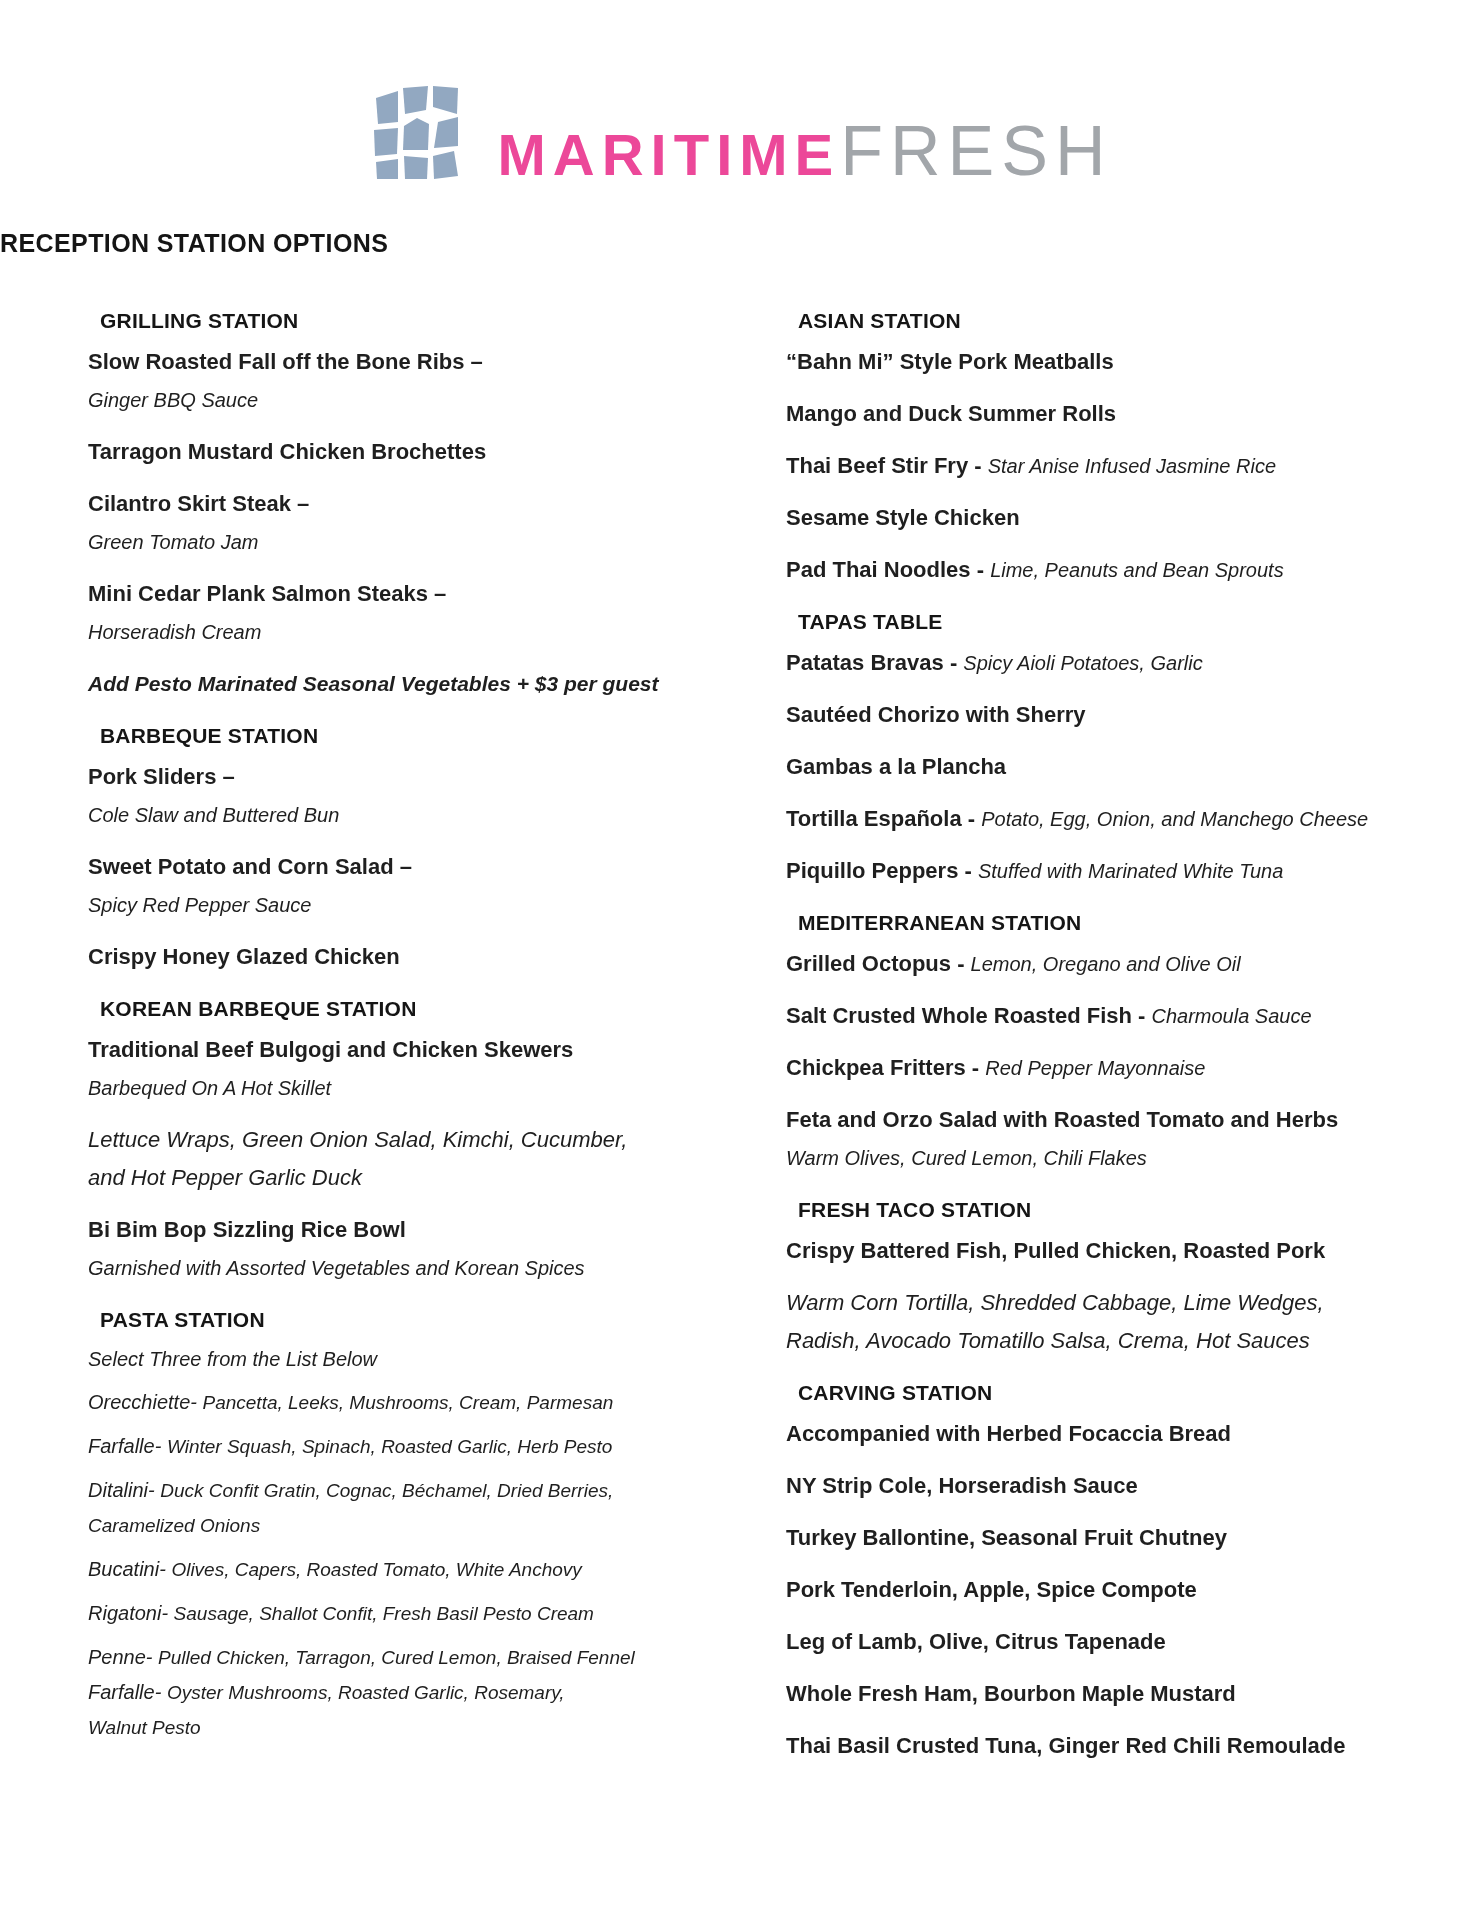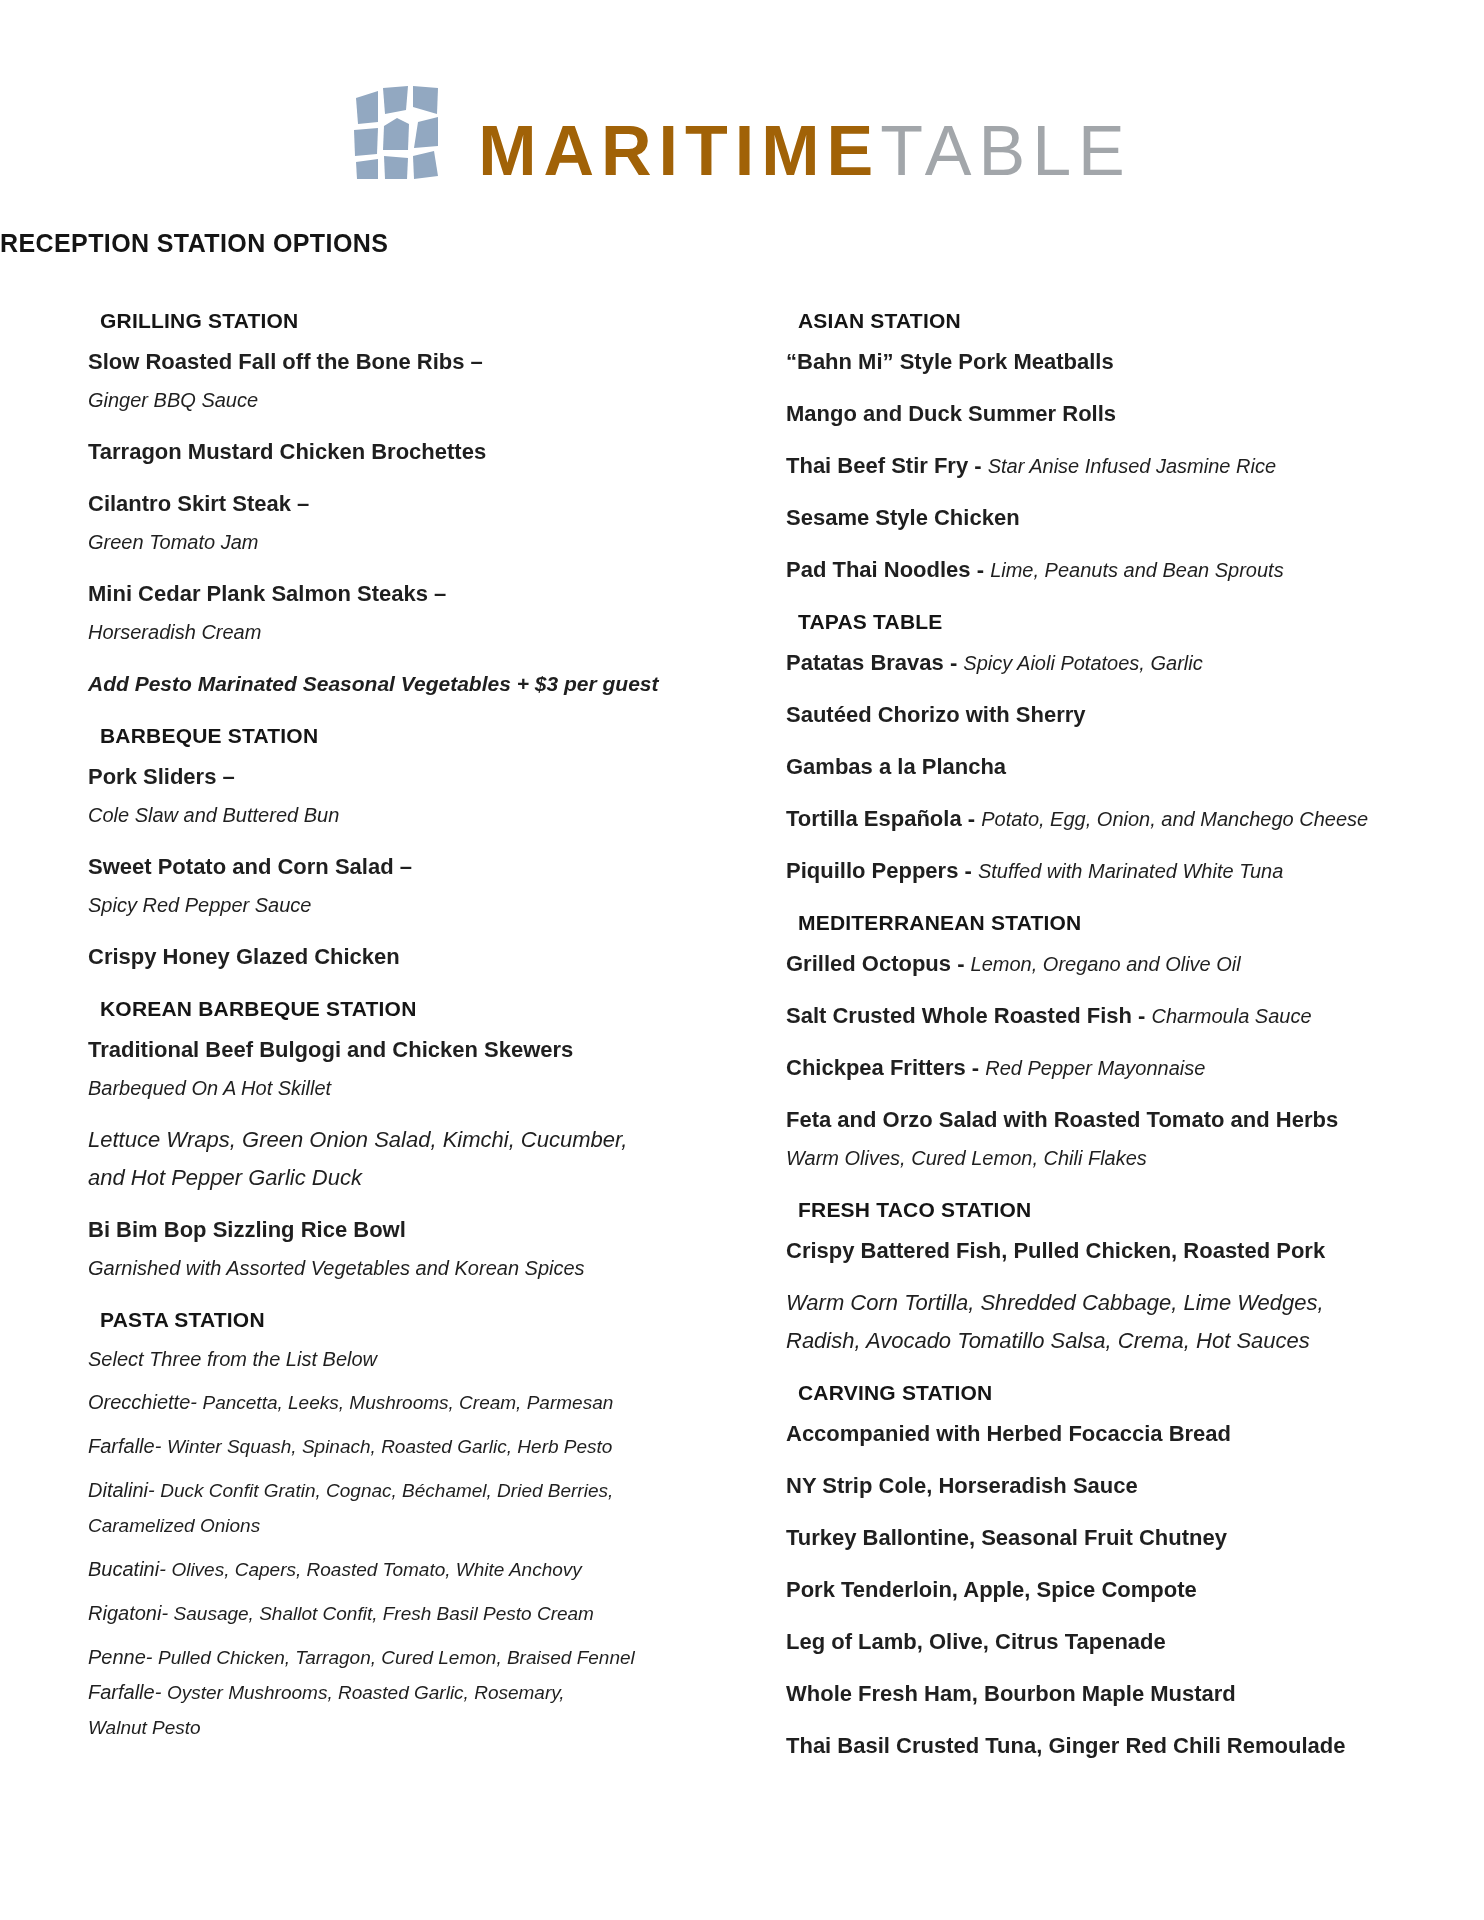--- a/index.html
+++ b/index.html
@@ -13,21 +13,21 @@
   }
   
   .logo-row{
     display:flex;justify-content:center;align-items:flex-end;
     padding-top:84px;gap:38px;
   }
   .logo-icon{width:88px;height:95px;flex:0 0 auto;}
   .tile{fill:#92a8c1;}
   .logo-text{white-space:nowrap;line-height:.78;}
   .brand-primary{
-    font-size:70px;font-weight:700;letter-spacing:7px;color:#a16207;
+    font-size:58px;font-weight:700;letter-spacing:7px;color:#ec4899;
   }
   .brand-secondary{
     font-size:70px;font-weight:400;letter-spacing:7px;color:#a2a6aa;
   }
   
   .page-title{
     margin-top:50px;
     text-align:left;
     font-size:25px;font-weight:700;letter-spacing:.4px;color:#151515;
   }
@@ -63,21 +63,21 @@
       <polygon class="tile" points="4,14 26,7 26,38 6,40"></polygon>
       <polygon class="tile" points="31,4 56,2 54,26 33,30"></polygon>
       <polygon class="tile" points="61,2 86,4 85,30 61,23"></polygon>
       <polygon class="tile" points="2,46 26,44 25,70 3,72"></polygon>
       <polygon class="tile" points="32,42 45,34 57,40 56,66 31,66"></polygon>
       <polygon class="tile" points="66,38 86,33 86,62 62,64"></polygon>
       <polygon class="tile" points="4,78 26,75 26,95 5,95"></polygon>
       <polygon class="tile" points="32,72 56,74 55,95 33,95"></polygon>
       <polygon class="tile" points="61,72 82,67 86,92 62,95"></polygon>
     </svg>
-    <div class="logo-text"><span class="brand-primary">MARITIME</span><span class="brand-secondary">TABLE</span></div>
+    <div class="logo-text"><span class="brand-primary">MARITIME</span><span class="brand-secondary">FRESH</span></div>
   </div>
 
   <div class="page-title">RECEPTION STATION OPTIONS</div>
 
   <div class="columns">
     <div class="col col-left">
         <div class="station">
           <div class="station-heading">GRILLING STATION</div>
           <div class="item">
             <div class="line"><span class="seg-n">Slow Roasted Fall off the Bone Ribs –</span></div>

